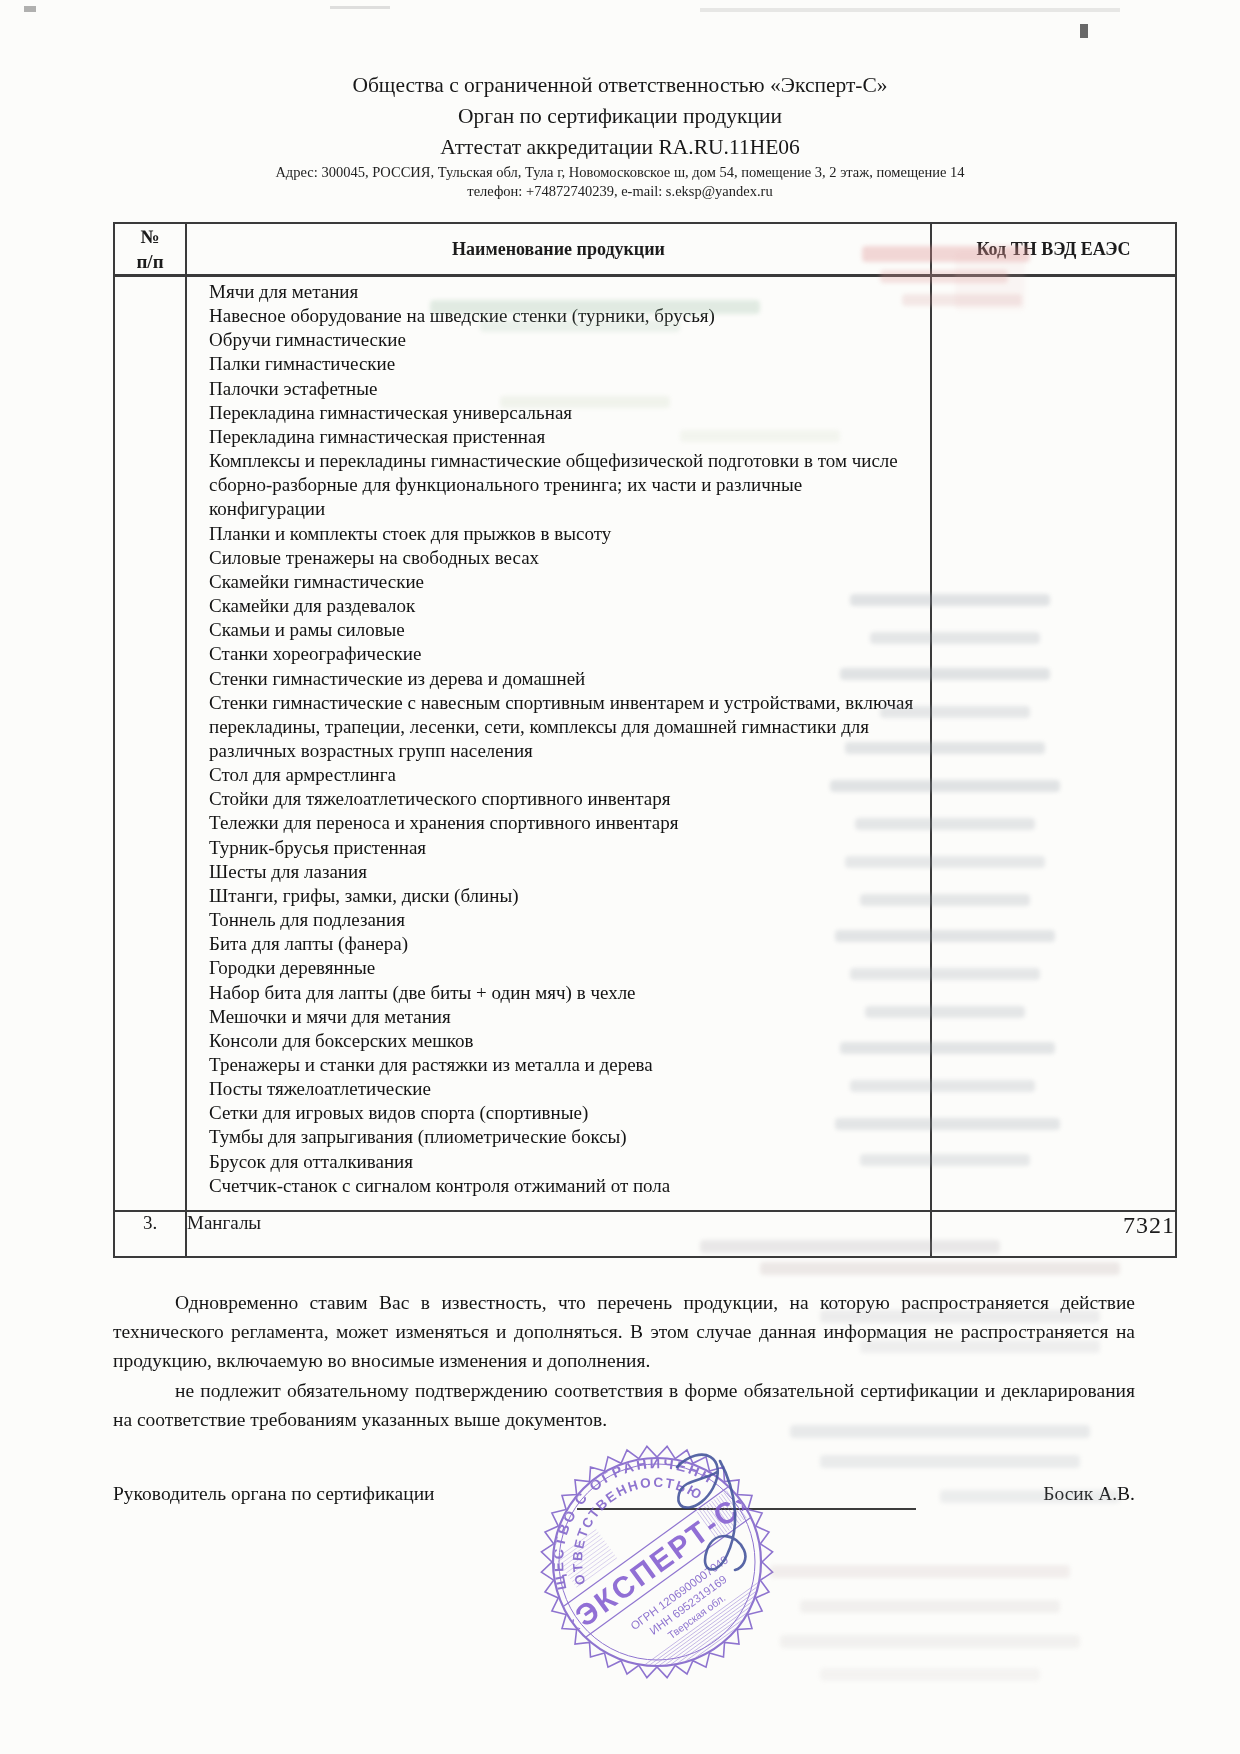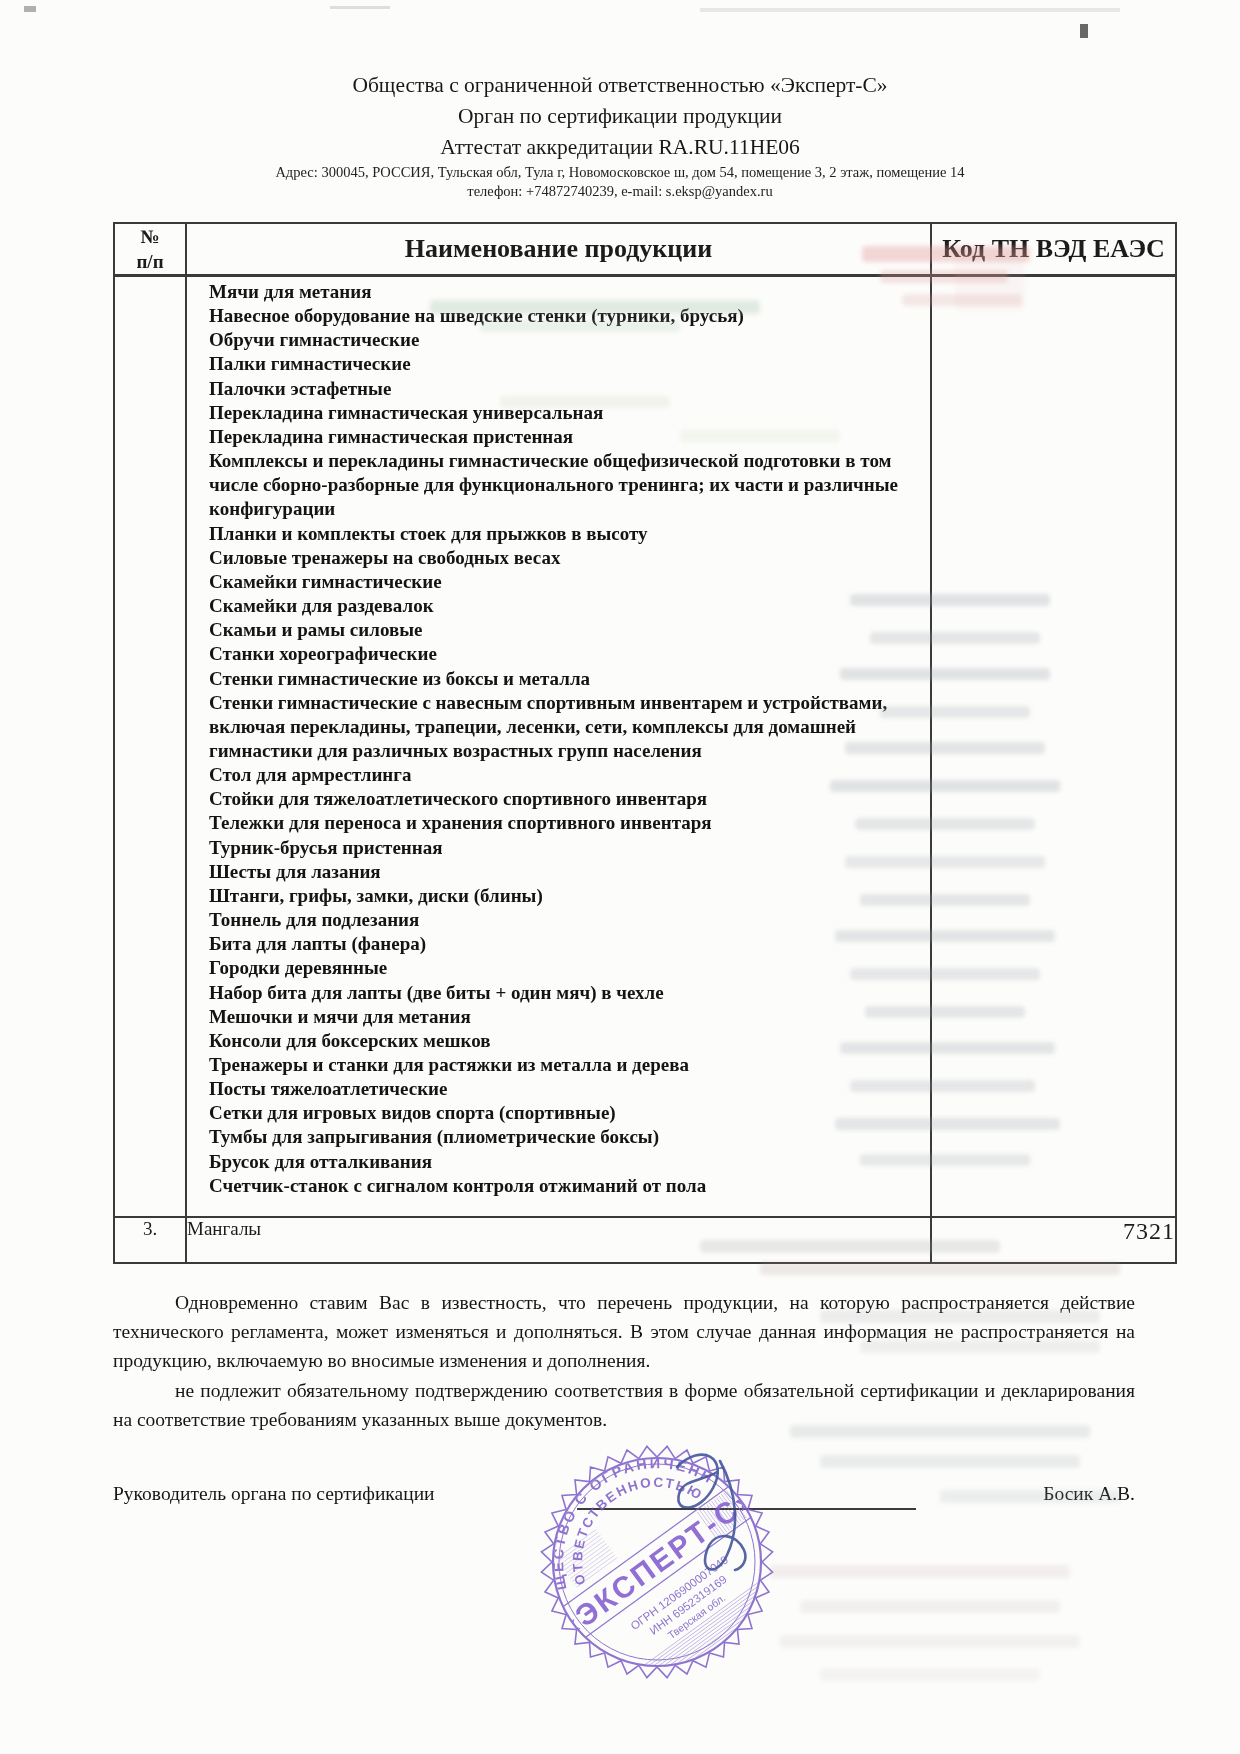--- a/index.html
+++ b/index.html
@@ -16,23 +16,23 @@
   table.products{
     position:absolute; left:113px; top:222px; width:1062px;
     border-collapse:collapse; table-layout:fixed;
   }
   table.products td, table.products th{
     border:2px solid #3a3a3a; vertical-align:top; padding:0;
   }
   table.products tr.head th{border-bottom:3px solid #3a3a3a; vertical-align:middle;}
   col.c-num{width:72px;} col.c-name{width:745px;} col.c-code{width:245px;}
   .th-num{font-size:19px; font-weight:bold; text-align:center; line-height:21px; padding:2px 0;}
-  .th-name,.th-code{font-size:26px; font-weight:bold; text-align:center;margin-top:9px;}
+  .th-name,.th-code{font-size:18px; font-weight:bold; text-align:center;margin-top:9px;}
   tr.head{height:46px;}
-  .list-cell{padding:3px 8px 18px 22px;font-weight:bold;}
+  .list-cell{padding:3px 8px 12px 22px;}
   .item{font-size:19px; line-height:24.15px; color:#141414;}
   td.num-cell{font-size:19px; text-align:center; vertical-align:middle;}
   td.name-cell{font-size:19px; padding:0 8px 0 22px; vertical-align:middle;}
   td.code-cell{font-size:24px; text-align:right; vertical-align:middle; letter-spacing:1px;}
   tr.row3{height:46px;}
   
   .paragraphs{
     position:absolute; left:113px; top:1288px; width:1022px;
     font-size:19.5px; line-height:29.2px; text-align:justify; color:#161616;
   }
@@ -88,21 +88,21 @@
               <div class="item">Палочки эстафетные</div>
               <div class="item">Перекладина гимнастическая универсальная</div>
               <div class="item">Перекладина гимнастическая пристенная</div>
               <div class="item">Комплексы и перекладины гимнастические общефизической подготовки в том числе сборно-разборные для функционального тренинга; их части и различные конфигурации</div>
               <div class="item">Планки и комплекты стоек для прыжков в высоту</div>
               <div class="item">Силовые тренажеры на свободных весах</div>
               <div class="item">Скамейки гимнастические</div>
               <div class="item">Скамейки для раздевалок</div>
               <div class="item">Скамьи и рамы силовые</div>
               <div class="item">Станки хореографические</div>
-              <div class="item">Стенки гимнастические из боксы и металла</div>
+              <div class="item">Стенки гимнастические из дерева и домашней</div>
               <div class="item">Стенки гимнастические с навесным спортивным инвентарем и устройствами, включая перекладины, трапеции, лесенки, сети, комплексы для домашней гимнастики для различных возрастных групп населения</div>
               <div class="item">Стол для армрестлинга</div>
               <div class="item">Стойки для тяжелоатлетического спортивного инвентаря</div>
               <div class="item">Тележки для переноса и хранения спортивного инвентаря</div>
               <div class="item">Турник-брусья пристенная</div>
               <div class="item">Шесты для лазания</div>
               <div class="item">Штанги, грифы, замки, диски (блины)</div>
               <div class="item">Тоннель для подлезания</div>
               <div class="item">Бита для лапты (фанера)</div>
               <div class="item">Городки деревянные</div>

